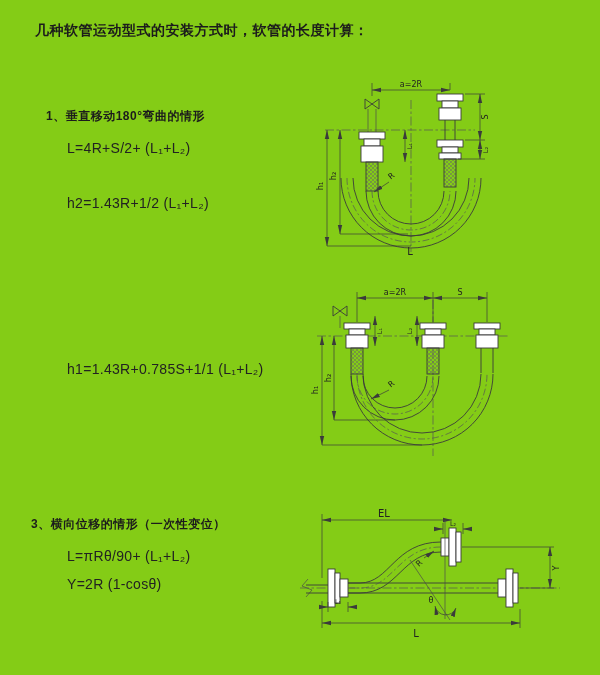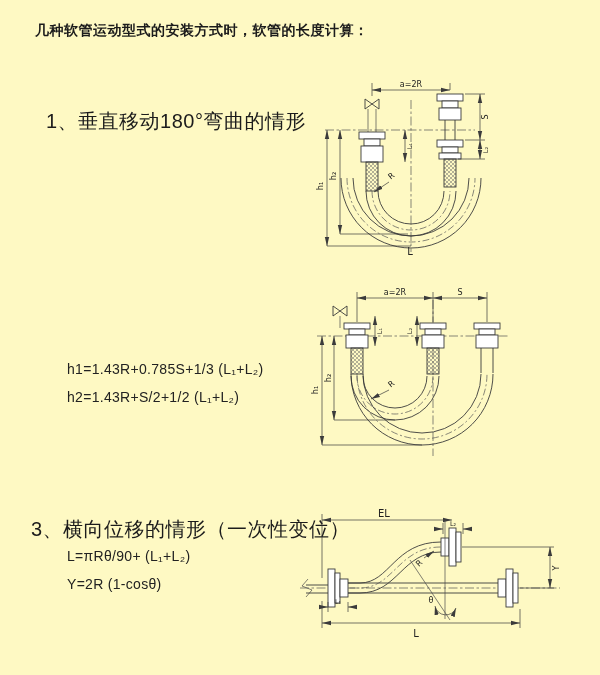--- a/index.html
+++ b/index.html
@@ -1,19 +1,19 @@
 <!DOCTYPE html>
 <html><head>
 <meta charset="utf-8">
 <style>
   html,body{margin:0;padding:0;background:#fff;}
-  .page{position:relative;width:600px;height:675px;background:#fef9c3;overflow:hidden;
+  .page{position:relative;width:600px;height:675px;background:#84cc16;overflow:hidden;
         font-family:"Liberation Sans","DejaVu Sans",sans-serif;color:#1c1c1c;}
   .title{position:absolute;left:35px;top:22px;font-size:14px;font-weight:700;letter-spacing:.5px;}
-  .sec-heading{position:absolute;font-size:20px;font-weight:400;letter-spacing:.5px;}
+  .sec-heading{position:absolute;font-size:12px;font-weight:700;letter-spacing:.5px;}
   .formula{position:absolute;font-size:14px;font-weight:500;letter-spacing:.3px;color:#222;}
   svg{position:absolute;overflow:visible;}
   svg .ln{stroke:#3b3b3b;stroke-width:.9;fill:none;}
   svg .thin{stroke:#4a4a4a;stroke-width:.7;fill:none;}
   svg .cl{stroke:#555;stroke-width:.7;fill:none;stroke-dasharray:9 2.5 2.5 2.5;}
   svg .dashc{stroke:#555;stroke-width:.7;fill:none;stroke-dasharray:7 2.5 2 2.5;}
   svg .dim{stroke:#3b3b3b;stroke-width:.7;fill:none;}
   svg .box{stroke:#3b3b3b;stroke-width:.9;fill:#fff;}
   svg .braid{stroke:#3b3b3b;stroke-width:.9;}
   svg text{fill:#222;font-family:"DejaVu Sans",sans-serif;font-size:8px;}
@@ -21,20 +21,22 @@
   svg text.sm{font-size:6.5px;}
 </style>
 </head>
 <body>
 
 <div class="page">
 
   <div class="title">几种软管运动型式的安装方式时，软管的长度计算：</div>
 
   <div class="sec-heading" style="left:46px;top:108px">1、垂直移动180°弯曲的情形</div>
+  <div class="formula" style="left:67px;top:140px">L=4R+S/2+ (L₁+L₂)</div>
+  <div class="formula" style="left:67px;top:195px">h2=1.43R+1/2 (L₁+L₂)</div>
 
   <svg style="left:313px;top:76px" width="258" height="180" viewBox="0 0 258 180">
     <defs>
       <marker id="arrA" markerWidth="9" markerHeight="6" refX="9" refY="3" orient="auto-start-reverse" markerUnits="userSpaceOnUse">
         <path d="M9,3 L0,0.8 L0,5.2 z" fill="#3b3b3b"></path>
       </marker>
       <pattern id="hatchA" width="4" height="4" patternUnits="userSpaceOnUse">
         <path d="M0,4 L4,0 M0,0 L4,4" stroke="#666" stroke-width="0.5"></path>
       </pattern>
     </defs>
@@ -110,22 +112,21 @@
     </g>
 
     <g>
       <text transform="rotate(-38 80 102)" x="80" y="102" text-anchor="middle">R</text>
       <path class="dim" d="M76,106 L61,116" marker-end="url(#arrA)"></path>
     </g>
 
     <text x="97" y="179" text-anchor="middle" class="big">L</text>
   </svg>
 
-  <div class="formula" style="left:67px;top:361px">h1=1.43R+0.785S+1/3 (L₁+L₂)</div>
-  <div class="formula" style="left:67px;top:389px">h2=1.43R+S/2+1/2 (L₁+L₂)</div>
+  <div class="formula" style="left:67px;top:361px">h1=1.43R+0.785S+1/1 (L₁+L₂)</div>
 
   <svg style="left:313px;top:286px" width="258" height="175" viewBox="0 0 258 175">
     <defs>
       <marker id="arrB" markerWidth="9" markerHeight="6" refX="9" refY="3" orient="auto-start-reverse" markerUnits="userSpaceOnUse">
         <path d="M9,3 L0,0.8 L0,5.2 z" fill="#3b3b3b"></path>
       </marker>
       <pattern id="hatchB" width="4" height="4" patternUnits="userSpaceOnUse">
         <path d="M0,4 L4,0 M0,0 L4,4" stroke="#666" stroke-width="0.5"></path>
       </pattern>
     </defs>

